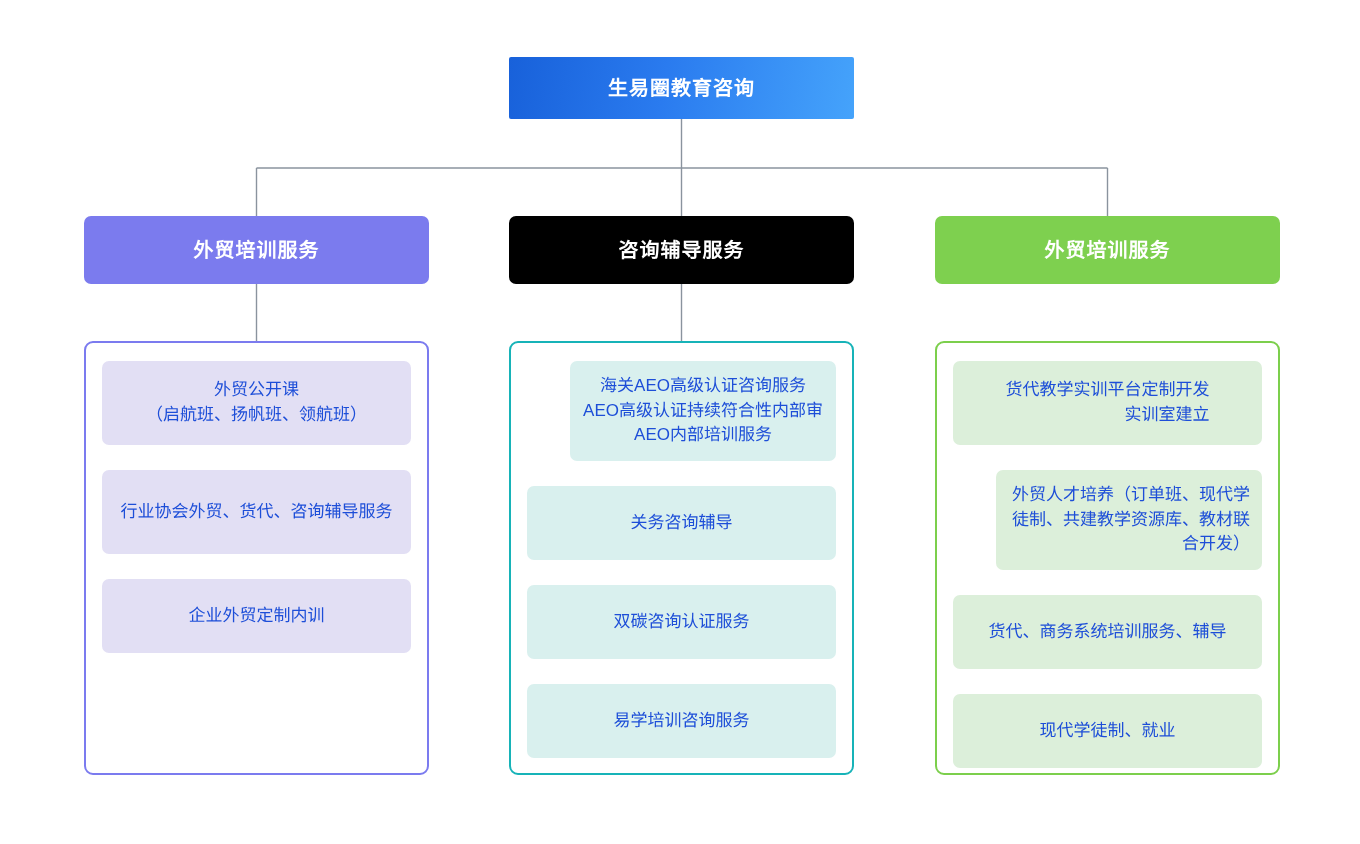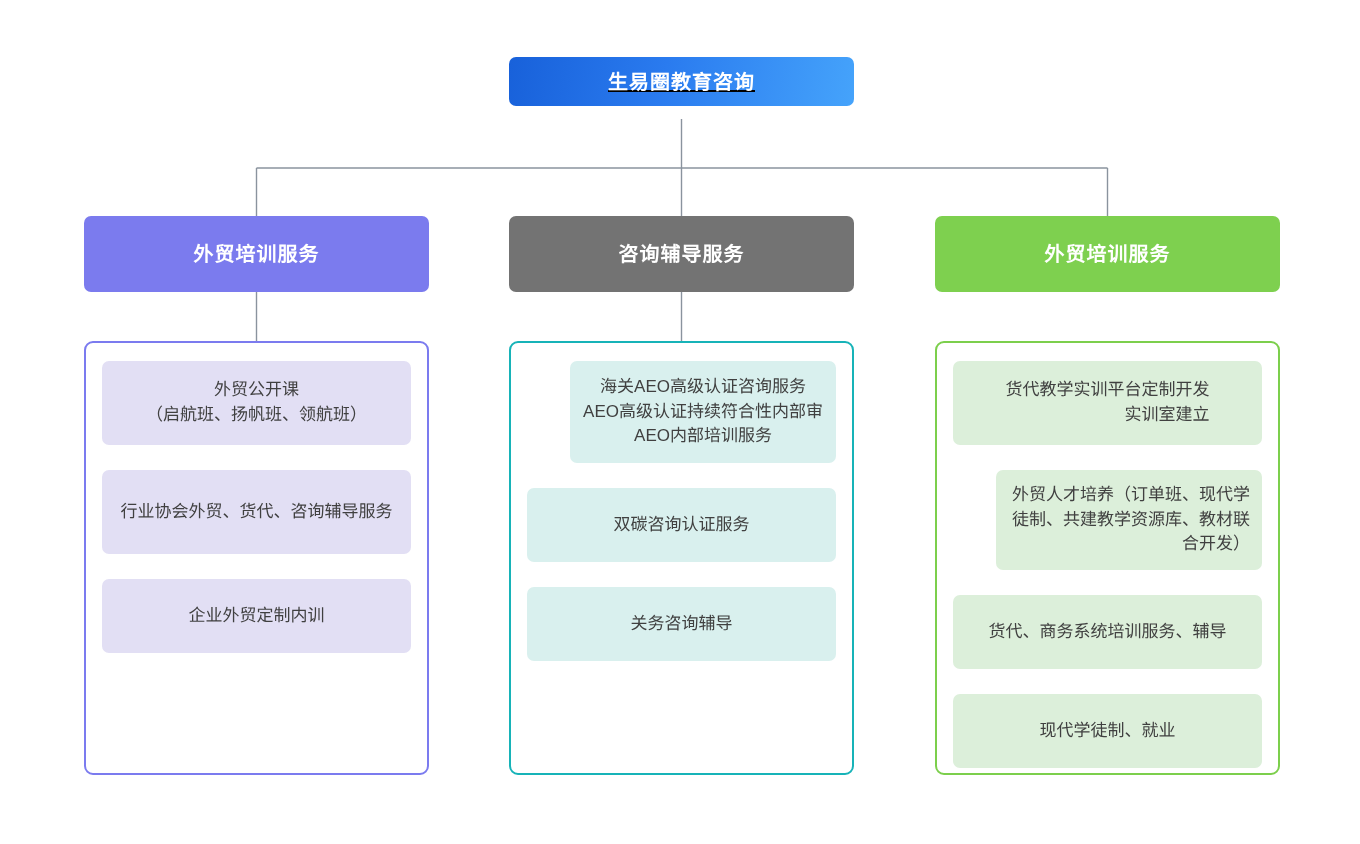--- a/index.html
+++ b/index.html
@@ -29,28 +29,27 @@
     pointer-events: none;
     z-index: 1;
   }
 
   
   .root-node {
     position: absolute;
     left: 509px;
     top: 57px;
     width: 345px;
-    height: 49px;
-    border-radius: 7px;
+    height: 62px;
+    border-radius: 2px;
     background: linear-gradient(100deg, #1861da 0%, #2a7bef 45%, #45a3fb 100%);
     display: flex;
     align-items: center;
     justify-content: center;
     z-index: 3;
-    text-decoration: underline;
   }
   .root-node .root-label {
     color: #ffffff;
     font-size: 20px;
     font-weight: bold;
     letter-spacing: 1px;
     line-height: 1;
   }
 
   
@@ -59,21 +58,21 @@
     top: 216px;
     width: 345px;
     z-index: 3;
   }
   .column.col-0 { left: 84px; }
   .column.col-1 { left: 509px; }
   .column.col-2 { left: 935px; }
 
   .cat-header {
     width: 345px;
-    height: 76px;
+    height: 68px;
     border-radius: 7px;
     display: flex;
     align-items: center;
     justify-content: center;
   }
   .cat-header .cat-label {
     color: #ffffff;
     font-size: 20px;
     font-weight: bold;
     letter-spacing: 1px;
@@ -97,33 +96,33 @@
     gap: 25px;
   }
 
   .item-card {
     border-radius: 7px;
     display: flex;
     align-items: center;
     justify-content: center;
     text-align: center;
     padding: 14px 12px;
-    color: #404040;
+    color: #1d4ed8;
     font-size: 17px;
     line-height: 1.45;
     white-space: pre-line;
   }
 
   
   .col-0 .cat-header { background: #7b7bee; }
   .col-0 .panel { border-color: #7b7bef; }
   .col-0 .item-card { background: #e2dff4; }
 
   
-  .col-1 .cat-header { background: #737373; text-align: right; }
+  .col-1 .cat-header { background: #000000; text-align: right; }
   .col-1 .panel { border-color: #17b3b8; }
   .col-1 .item-card { background: #d9f0ee; }
 
   
   .col-2 .cat-header { background: #7ed04f; }
   .col-2 .panel { border-color: #7ccf4c; }
   .col-2 .item-card { background: #dcefda; text-align: right; }
 
   
   .item-card.h-1 { min-height: 74px; }
@@ -166,22 +165,23 @@
   </div>
 
   <div class="column col-1">
     <div class="cat-header">
       <span class="cat-label">咨询辅导服务</span>
     </div>
     <div class="panel">
       <div class="item-card h-3">海关AEO高级认证咨询服务
 AEO高级认证持续符合性内部审
 AEO内部培训服务</div>
+      <div class="item-card h-1">关务咨询辅导</div>
       <div class="item-card h-1">双碳咨询认证服务</div>
-      <div class="item-card h-1">关务咨询辅导</div>
+      <div class="item-card h-1">易学培训咨询服务</div>
     </div>
   </div>
 
   <div class="column col-2">
     <div class="cat-header">
       <span class="cat-label">外贸培训服务</span>
     </div>
     <div class="panel">
       <div class="item-card h-2">货代教学实训平台定制开发
 实训室建立</div>

